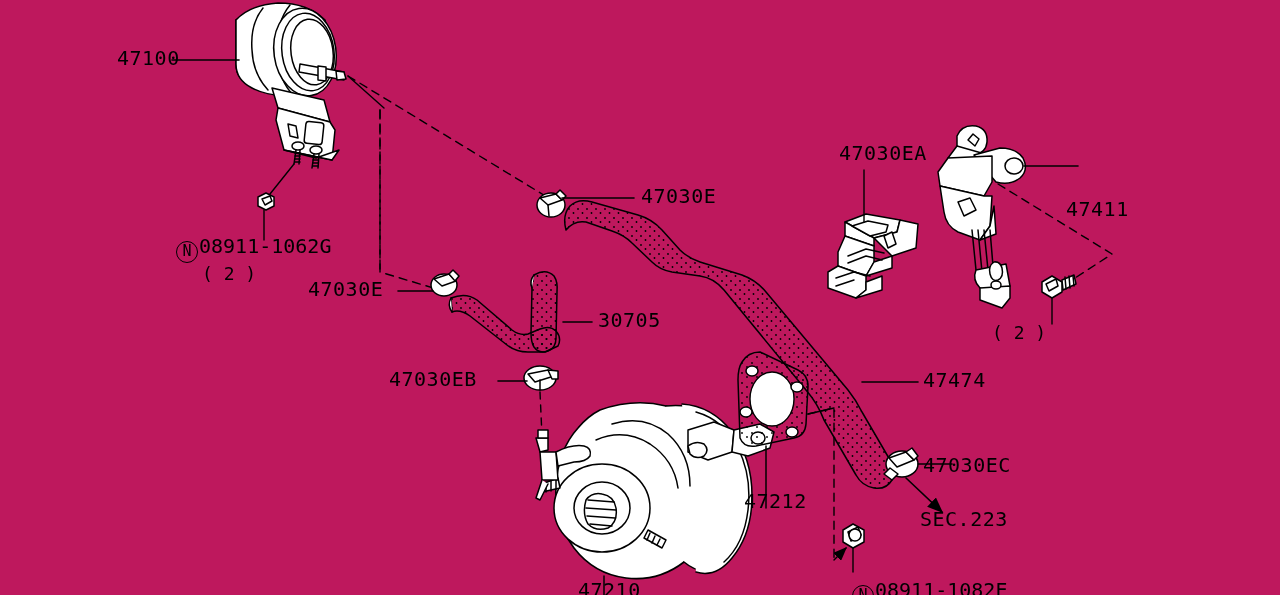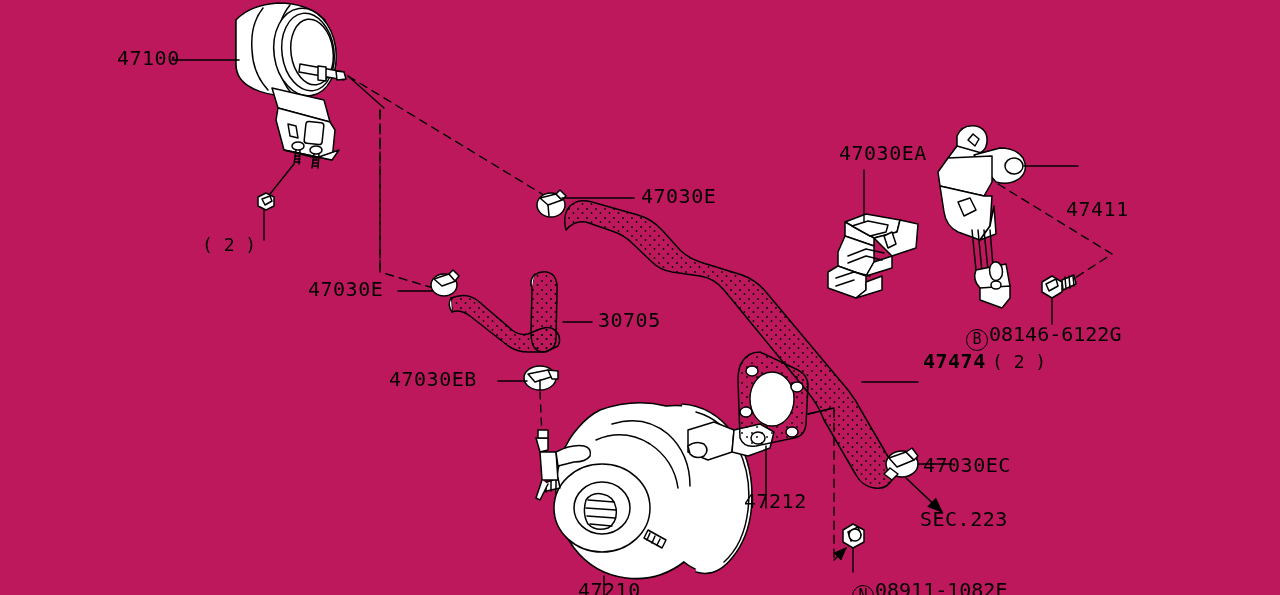--- a/index.html
+++ b/index.html
@@ -305,41 +305,41 @@
       </g>
       <path d="M853 548 L853 572" stroke-width="1.4"></path>
       <path d="M834 560 L846 548" stroke-width="1.4" marker-end="url(#arrowhead)"></path>
 
     </g>
   </svg>
 
   <div class="lbl" style="left:117px; top:48px;">47100</div>
 
   <div class="lbl-stack" style="left:176px; top:234px;">
-    <div class="row2">( 2 )</div>
-  </div>
-
-  <div class="lbl" style="left:641px; top:186px;">47030E</div>
-
-  <div class="lbl" style="left:308px; top:279px;">47030E</div>
-
-  <div class="lbl" style="left:598px; top:310px;">30705</div>
-
-  <div class="lbl" style="left:823px; top:143px;margin-left:16px;">47030EA</div>
-
-  <div class="lbl" style="left:1066px; top:164px;margin-top:35px;">47411</div>
-
-  <div class="lbl-stack" style="left:966px; top:322px;">
     <div class="row1">
-      <span class="prefix-circle">B</span><span>08146-6122G</span>
+      <span class="prefix-circle">N</span><span>08911-1062G</span>
     </div>
     <div class="row2">( 2 )</div>
   </div>
 
-  <div class="lbl" style="left:923px; top:351px;font-weight:bold;">47474</div>
+  <div class="lbl" style="left:641px; top:186px;">47030E</div>
+
+  <div class="lbl" style="left:308px; top:279px;">47030E</div>
+
+  <div class="lbl" style="left:598px; top:310px;">30705</div>
+
+  <div class="lbl" style="left:823px; top:143px;margin-left:16px;">47030EA</div>
+
+  <div class="lbl" style="left:1066px; top:164px;margin-top:35px;">47411</div>
+
+  <div class="lbl-stack" style="left:966px; top:322px;">
+    <div class="row2">( 2 )</div>
+  </div>
+
+  <div class="lbl" style="left:923px; top:370px;">47474</div>
 
   <div class="lbl" style="left:389px; top:369px;">47030EB</div>
 
   <div class="lbl" style="left:923px; top:455px;">47030EC</div>
 
   <div class="lbl" style="left:744px; top:491px;">47212</div>
 
   <div class="lbl" style="left:920px; top:509px;">SEC.223</div>
 
   <div class="lbl-stack" style="left:852px; top:578px;">

